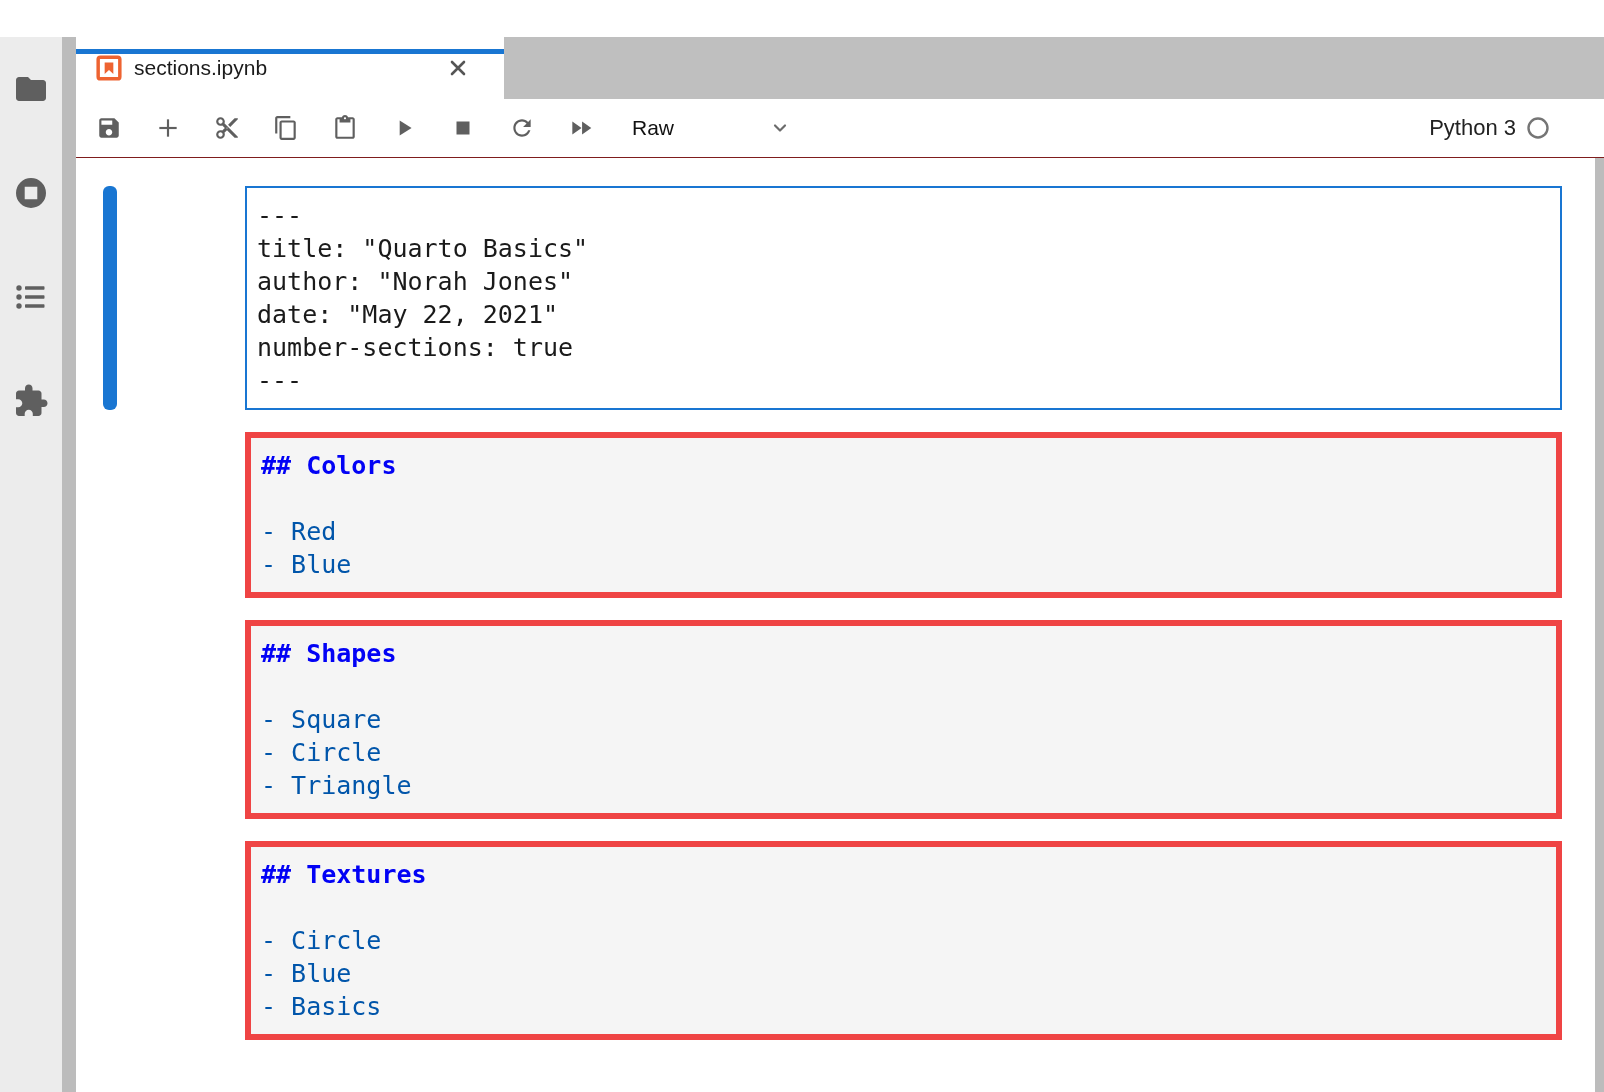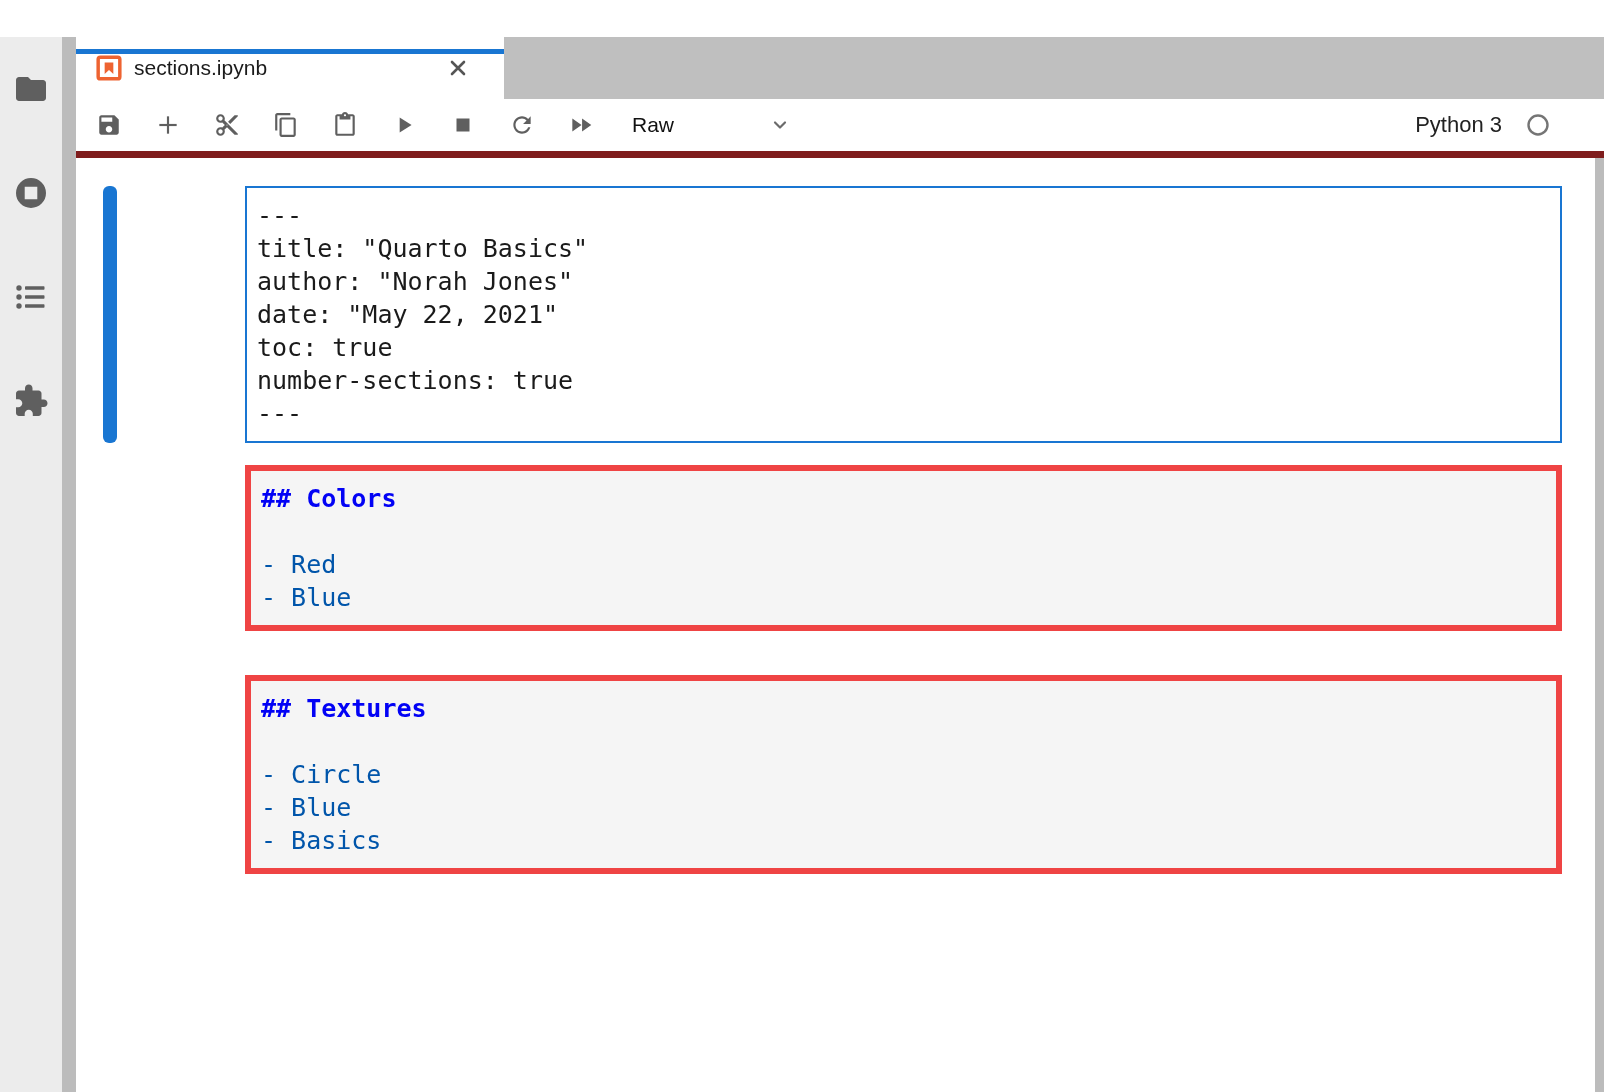--- a/index.html
+++ b/index.html
@@ -39,36 +39,36 @@
   .tab-icon{width:26px;height:26px;margin-right:12px;flex:none;}
   .tab-icon svg{width:100%;height:100%;display:block;}
   .tab-label{font-size:21px;color:#1b1b1b;white-space:nowrap;}
   .tab-close{
     margin-left:auto;margin-right:34px;width:24px;height:24px;color:#555;cursor:pointer;
   }
   .tab-close svg{width:100%;height:100%;display:block;}
 
   
   .toolbar{
-    height:59px;background:#fff;border-bottom:7px solid #7f1d1d;
+    height:59px;background:#fff;border-bottom:1px solid #7f1d1d;
     display:flex;align-items:center;padding-left:20px;flex:none;
   }
   .tb-btn{
     width:26px;height:26px;color:var(--icon-gray);margin-right:33px;
     cursor:pointer;flex:none;
   }
   .tb-btn svg{width:100%;height:100%;display:block;}
   .celltype-select{
     display:flex;align-items:center;width:158px;margin-left:5px;
     font-size:21px;color:#111;cursor:pointer;flex:none;
   }
   .celltype-chevron{width:20px;height:20px;color:#6b6b6b;margin-left:auto;}
   .celltype-chevron svg{width:100%;height:100%;display:block;}
   .kernel{
-    margin-left:auto;display:flex;align-items:center;gap:24px;
+    margin-left:auto;display:flex;align-items:center;gap:10px;
     padding-right:54px;font-size:22px;color:#222;cursor:pointer;
   }
   .kernel-status{width:24px;height:24px;color:#757575;}
   .kernel-status svg{width:100%;height:100%;display:block;}
 
   
   .content{flex:1;padding-top:28px;overflow:hidden;position:relative;background:#fff;}
   .right-strip{position:absolute;top:0;right:0;width:9px;bottom:0;background:#bcbcbc;}
   .cell{display:flex;margin-bottom:22px;}
   .collapser{
@@ -213,38 +213,44 @@
     <div class="content" id="cells">
       <div class="right-strip"></div>
     <div class="cell active">
           <div class="collapser"></div>
           <div class="prompt"></div>
           <div class="editor active">
             <div class="cm-line">---</div>
             <div class="cm-line">title: "Quarto Basics"</div>
             <div class="cm-line">author: "Norah Jones"</div>
             <div class="cm-line">date: "May 22, 2021"</div>
-            <div class="cm-line">toc: true</div>
             <div class="cm-line">number-sections: true</div>
             <div class="cm-line">---</div>
           </div>
         </div>
         <div class="cell">
           <div class="collapser"></div>
           <div class="prompt"></div>
           <div class="editor md">
             <div class="cm-line hd">## Colors</div>
             <div class="cm-line"></div>
             <div class="cm-line li">- Red</div>
             <div class="cm-line li">- Blue</div>
           </div>
         </div>
         <div class="cell">
           <div class="collapser"></div>
           <div class="prompt"></div>
+          <div class="editor md">
+            <div class="cm-line hd">## Shapes</div>
+            <div class="cm-line"></div>
+            <div class="cm-line li">- Square</div>
+            <div class="cm-line li">- Circle</div>
+            <div class="cm-line li">- Triangle</div>
+          </div>
         </div>
         <div class="cell">
           <div class="collapser"></div>
           <div class="prompt"></div>
           <div class="editor md">
             <div class="cm-line hd">## Textures</div>
             <div class="cm-line"></div>
             <div class="cm-line li">- Circle</div>
             <div class="cm-line li">- Blue</div>
             <div class="cm-line li">- Basics</div>

